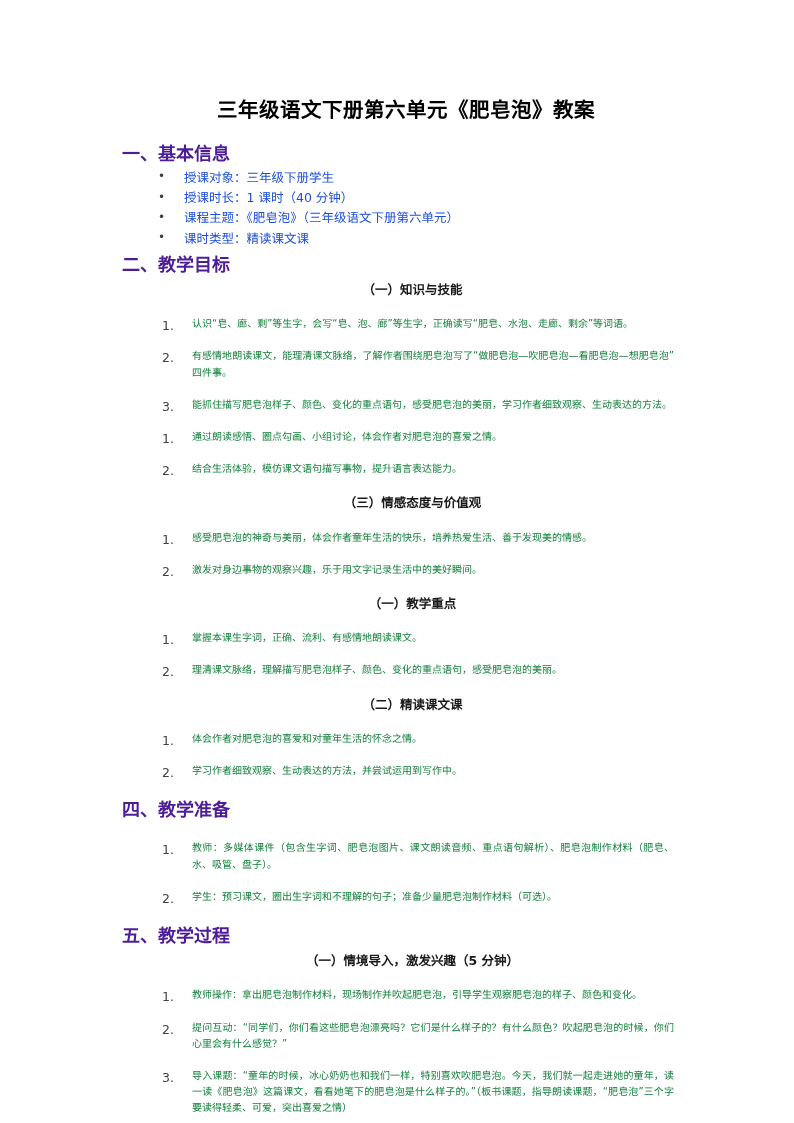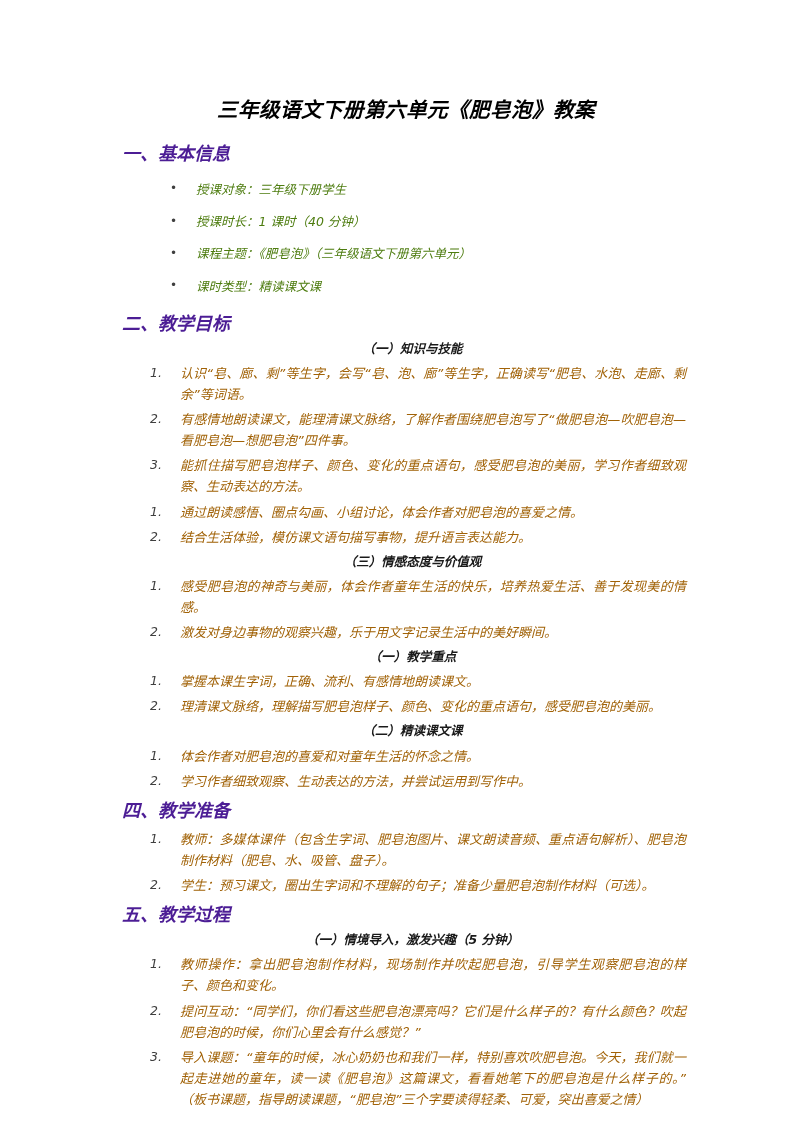--- a/index.html
+++ b/index.html
@@ -15,21 +15,20 @@
     color: #3a3a3a;
     overflow: hidden;
   }
   .page {
     position: relative;
     width: 794px;
     height: 1123px;
     background: #ffffff;
     box-sizing: border-box;
     padding: 96px 104px 0 122px;
-    font-style: italic;
   }
   .doc-title {
     text-align: center;
     font-size: 20.5px;
     font-weight: bold;
     color: #000000;
     letter-spacing: 0.5px;
     margin: 0 0 14px 0;
     line-height: 1.4;
   }
@@ -52,45 +51,45 @@
   }
   ul.bullets {
     list-style: none;
     margin: 0;
     padding: 0;
   }
   ul.bullets > li {
     position: relative;
     font-size: 12.5px;
     line-height: 1.62;
-    color: #4d7c0f;
+    color: #1d4ed8;
     padding-left: 62px;
-    margin: 12px;
+    margin: 0;
   }
   ul.bullets > li::before {
     content: "\2022";
     position: absolute;
     left: 36px;
     top: -0.5px;
     font-size: 12px;
     color: #3f3f3f;
   }
   ol.nums {
     list-style: none;
     margin: 0;
     padding: 0;
     counter-reset: item;
   }
   ol.nums > li {
     position: relative;
-    font-size: 13px;
+    font-size: 10px;
     line-height: 1.62;
-    color: #a16207;
+    color: #15803d;
     padding-left: 54px;
-    margin: 4px;
+    margin: 16px;
     counter-increment: item;
     text-align: justify;
     text-justify: inter-ideograph;
   }
   ol.nums > li::before {
     content: counter(item) ".";
     position: absolute;
     left: 24px;
     top: 0;
     font-size: 12.5px;

